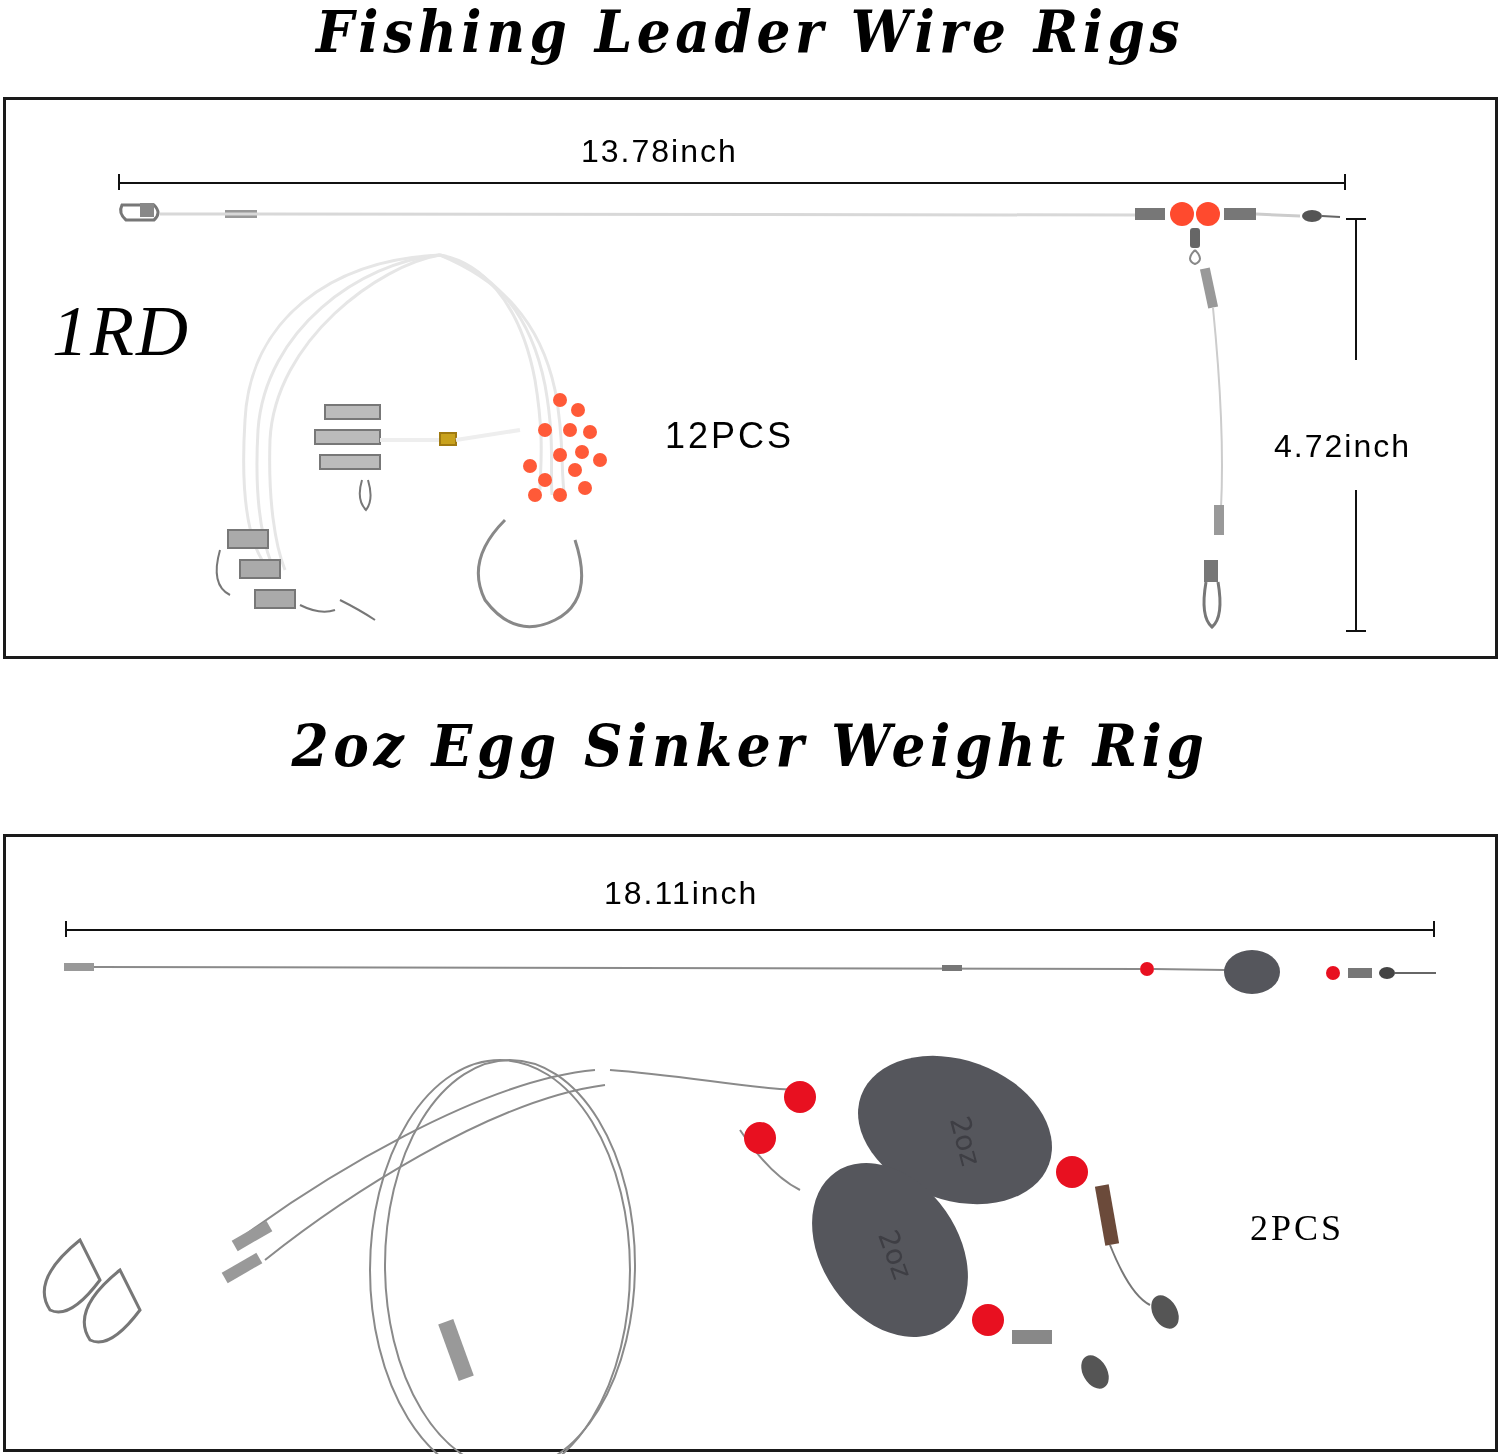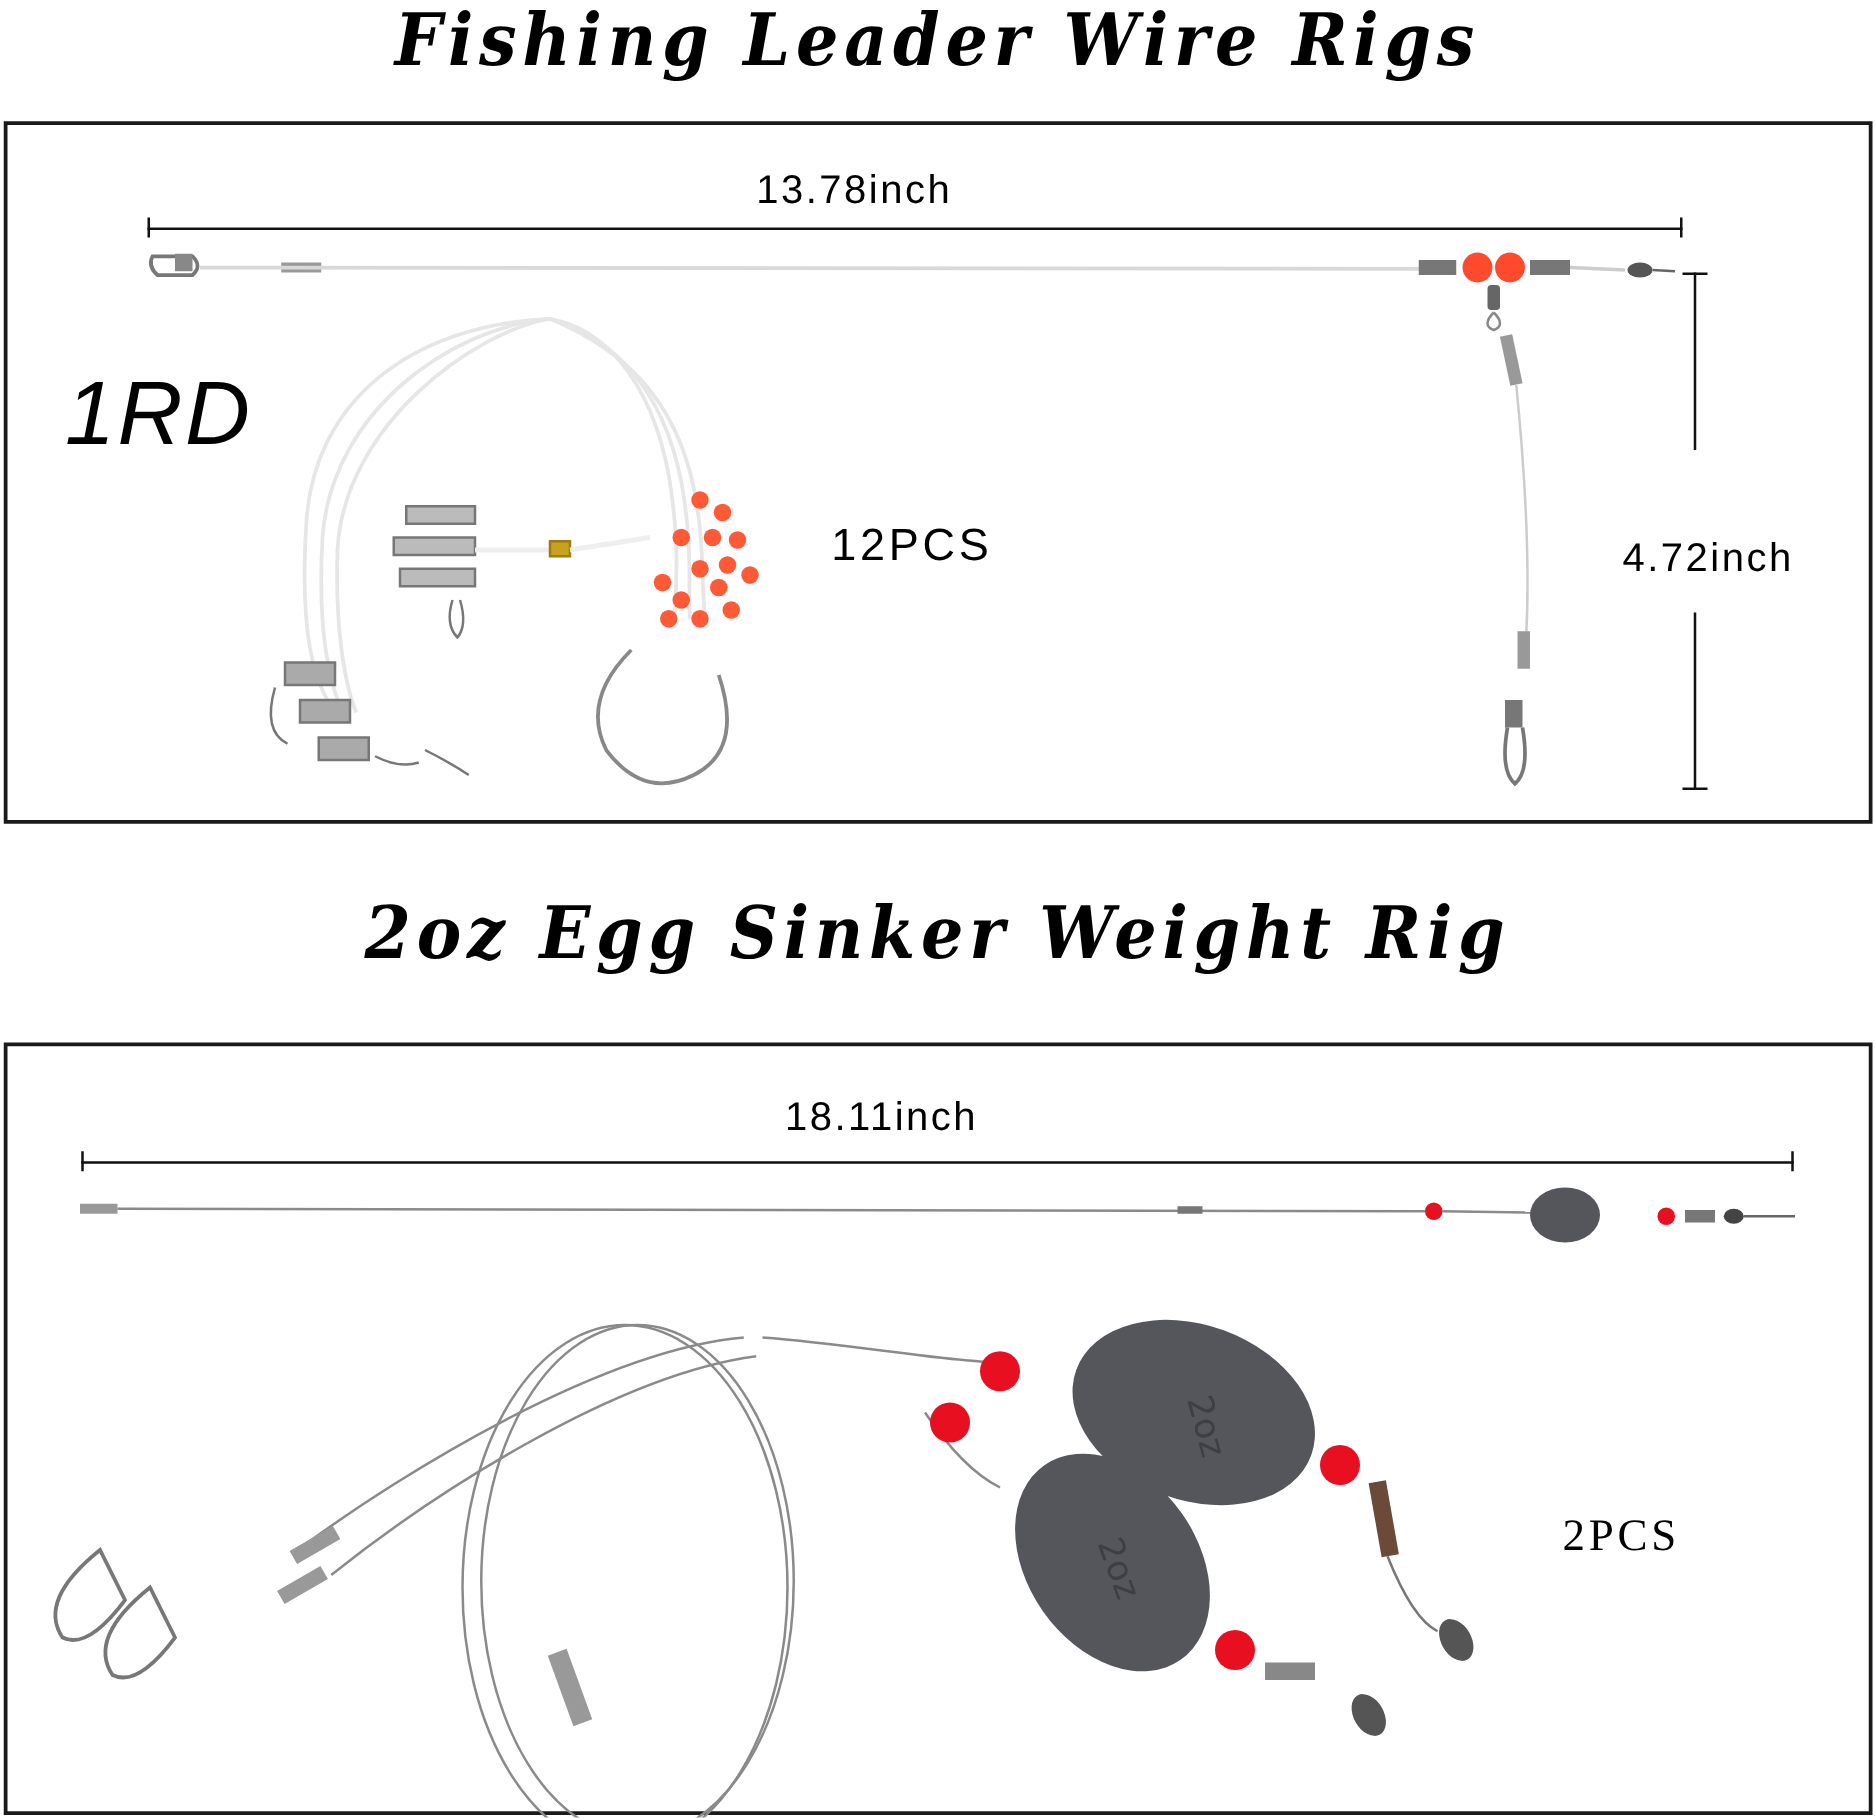--- a/index.html
+++ b/index.html
@@ -1,19 +1,19 @@
 <!DOCTYPE html>
 <html><head>
 <meta charset="utf-8">
 <style>
   html, body { margin:0; padding:0; background:#ffffff; }
   body { width:1500px; height:1454px; position:relative; overflow:hidden; font-family:"Liberation Sans", sans-serif; color:#000; }
   .title { position:absolute; left:0; width:1500px; text-align:center; font-family:"DejaVu Serif", serif; font-weight:bold; font-style:italic; font-size:58px; letter-spacing:5px; transform:scaleX(0.92); transform-origin:center; }
   .panel { position:absolute; border:3px solid #1a1a1a; box-sizing:border-box; background:#fff; }
-  .dim-label { position:absolute; font-family:"Liberation Sans", sans-serif; font-size:32px; letter-spacing:2px;margin-left:24px; }
+  .dim-label { position:absolute; font-family:"Liberation Sans", sans-serif; font-size:32px; letter-spacing:2px; }
   .hline { position:absolute; height:2px; background:#111; }
   .vline { position:absolute; width:2px; background:#111; }
   .tick-v { position:absolute; width:2px; height:16px; background:#111; }
   .tick-h { position:absolute; height:2px; width:20px; background:#111; }
   .big-label { position:absolute; font-size:36px; letter-spacing:3px; }
   .rd-label { position:absolute; font-size:72px; font-style:italic; letter-spacing:2px; }
   svg { position:absolute; left:0; top:0; overflow:visible; }
 </style>
 </head>
 <body>
@@ -26,21 +26,21 @@
 <div class="hline" style="left:118px; top:182px; width:1228px;"></div>
 <div class="tick-v" style="left:118px; top:174px;"></div>
 <div class="tick-v" style="left:1344px; top:174px;"></div>
 
 <div class="dim-label" style="left:1274px; top:428px;">4.72inch</div>
 <div class="vline" style="left:1355px; top:218px; height:142px;"></div>
 <div class="vline" style="left:1355px; top:490px; height:142px;"></div>
 <div class="tick-h" style="left:1346px; top:218px;"></div>
 <div class="tick-h" style="left:1346px; top:630px;"></div>
 
-<div class="rd-label" style="left:52px; top:290px;">1RD</div>
+<div class="rd-label" style="left:52px; top:290px;font-family:Liberation Serif, serif;">1RD</div>
 <div class="big-label" style="left:665px; top:415px;">12PCS</div>
 
 <svg width="1500" height="700">
 
   <g>
     <path d="M122,205 q-4,8 4,15 h28 q8,-7 0,-15 z" fill="none" stroke="#777" stroke-width="3"></path>
     <rect x="140" y="203" width="14" height="14" fill="#888"></rect>
   </g>
   <rect x="225" y="210" width="32" height="8" fill="#999"></rect>
   <line x1="160" y1="214" x2="1140" y2="215" stroke="#d8d8d8" stroke-width="3"></line>

